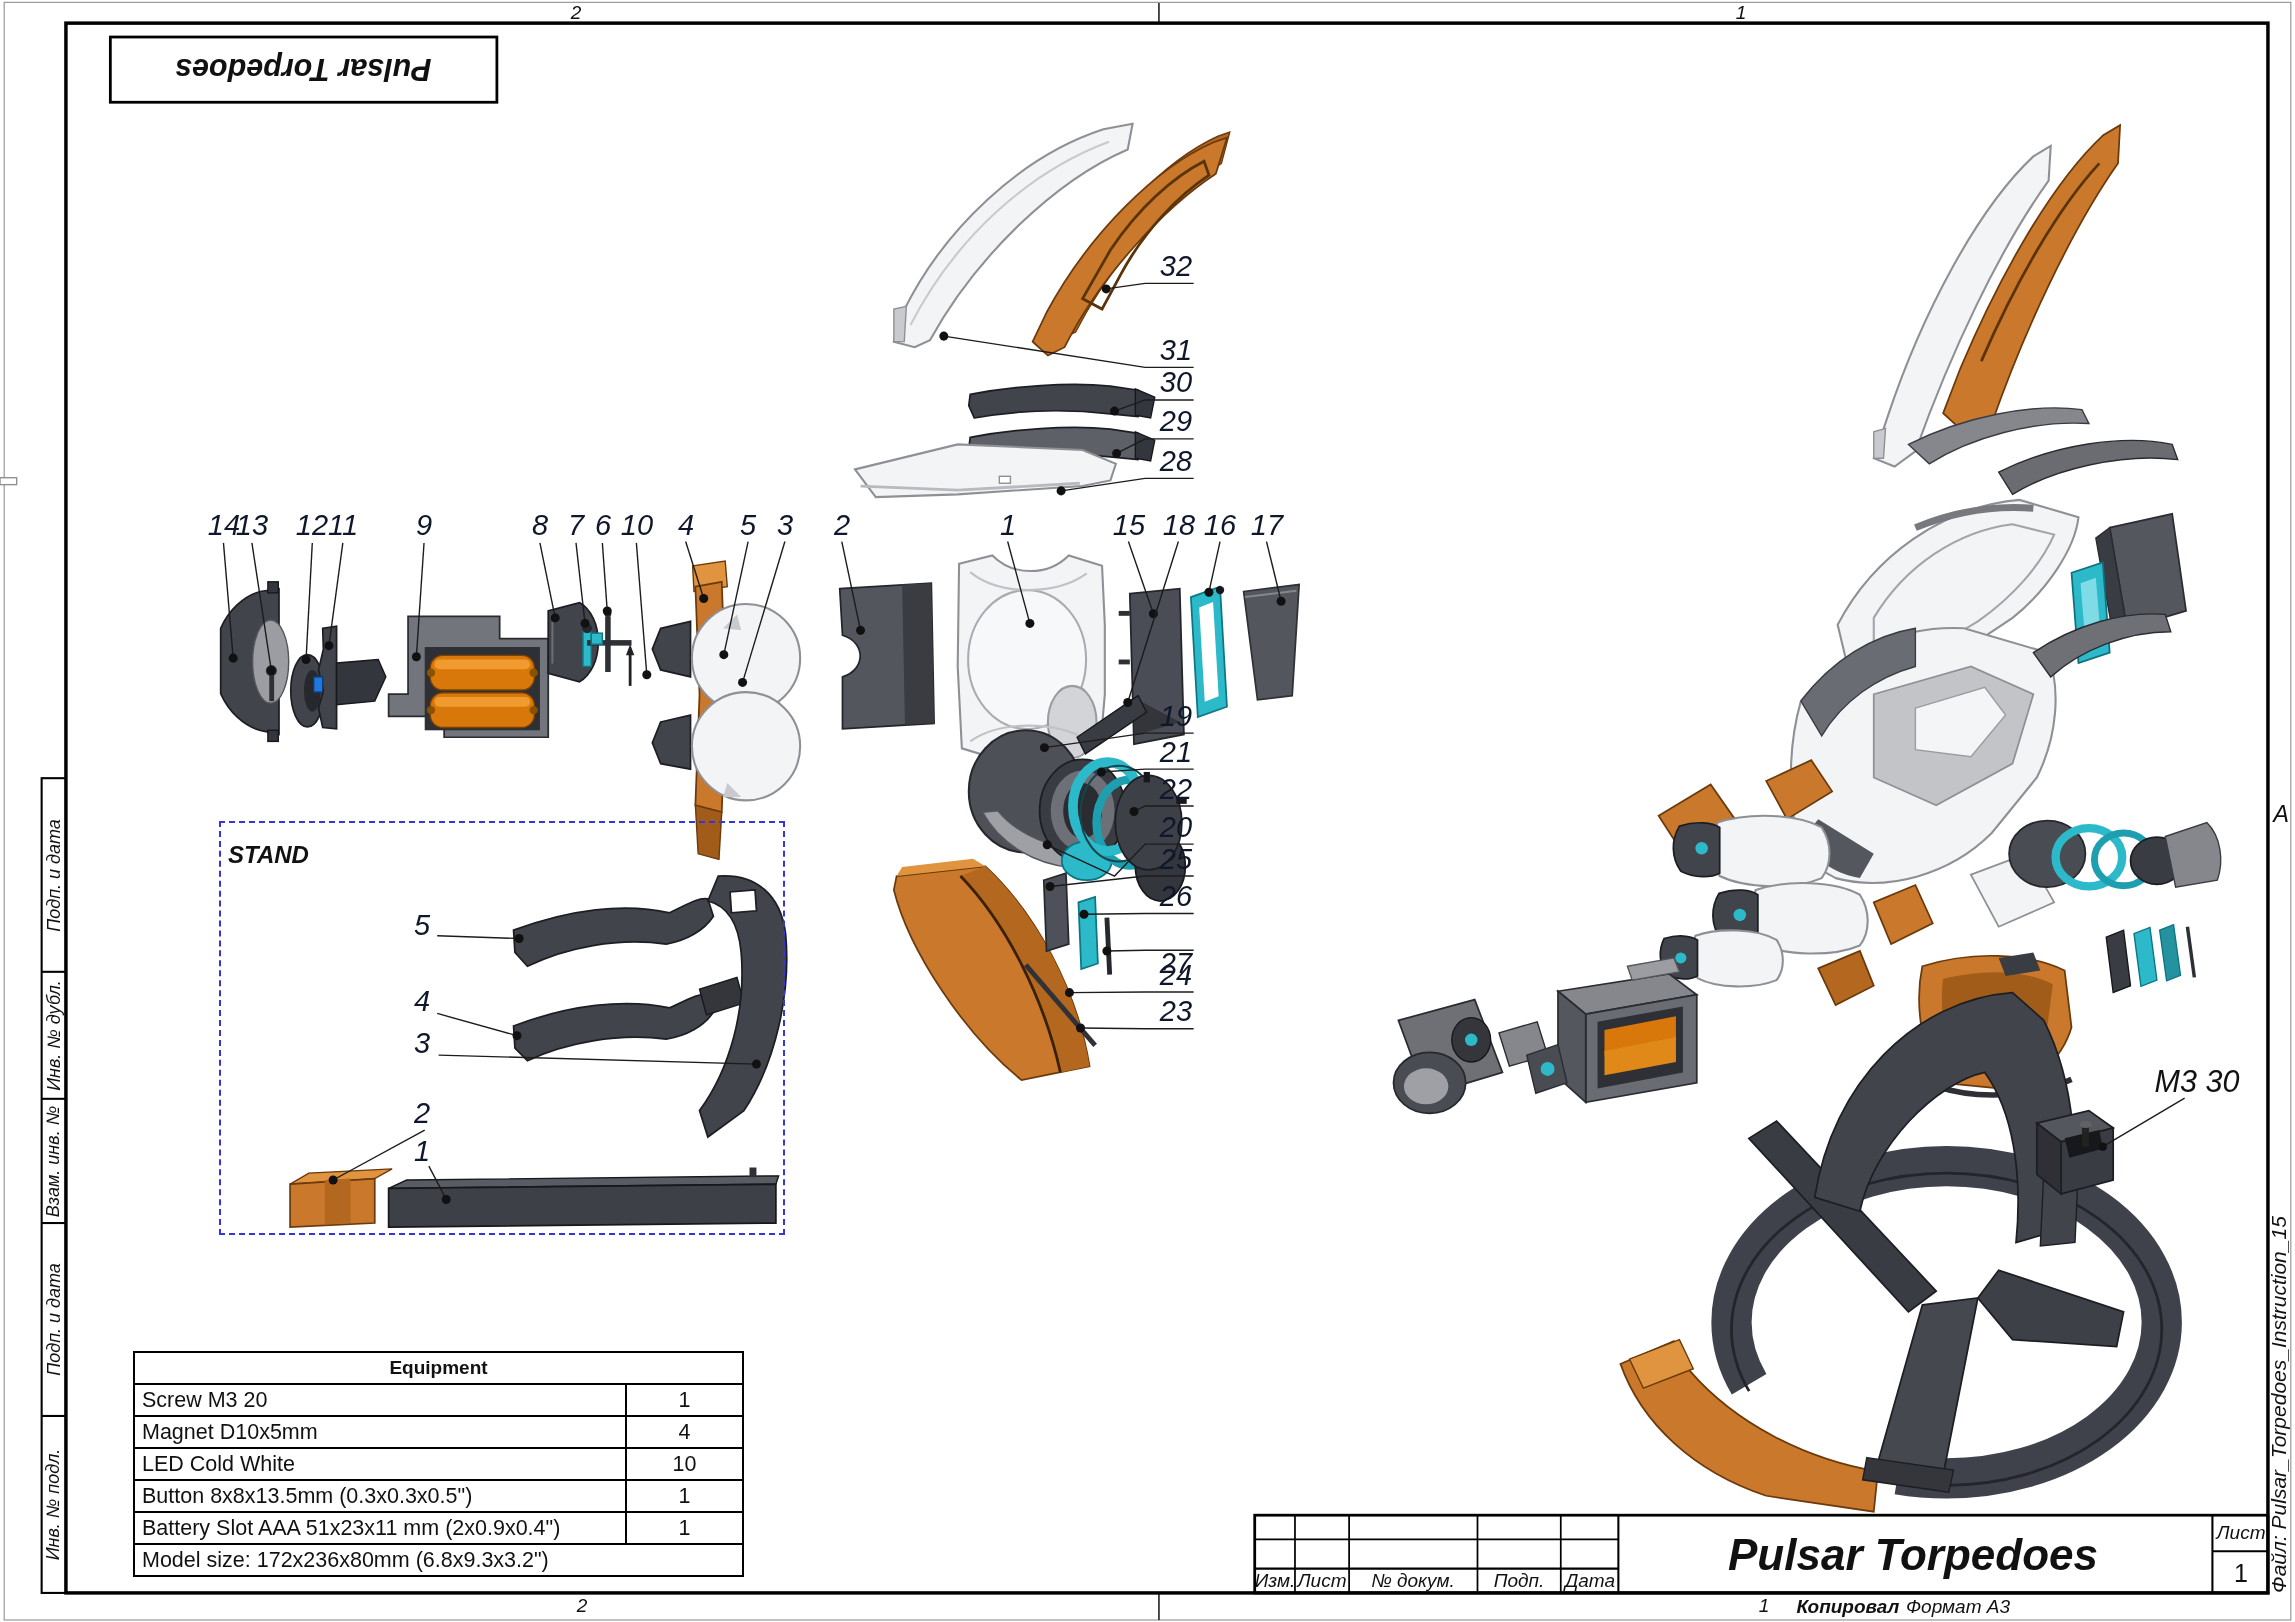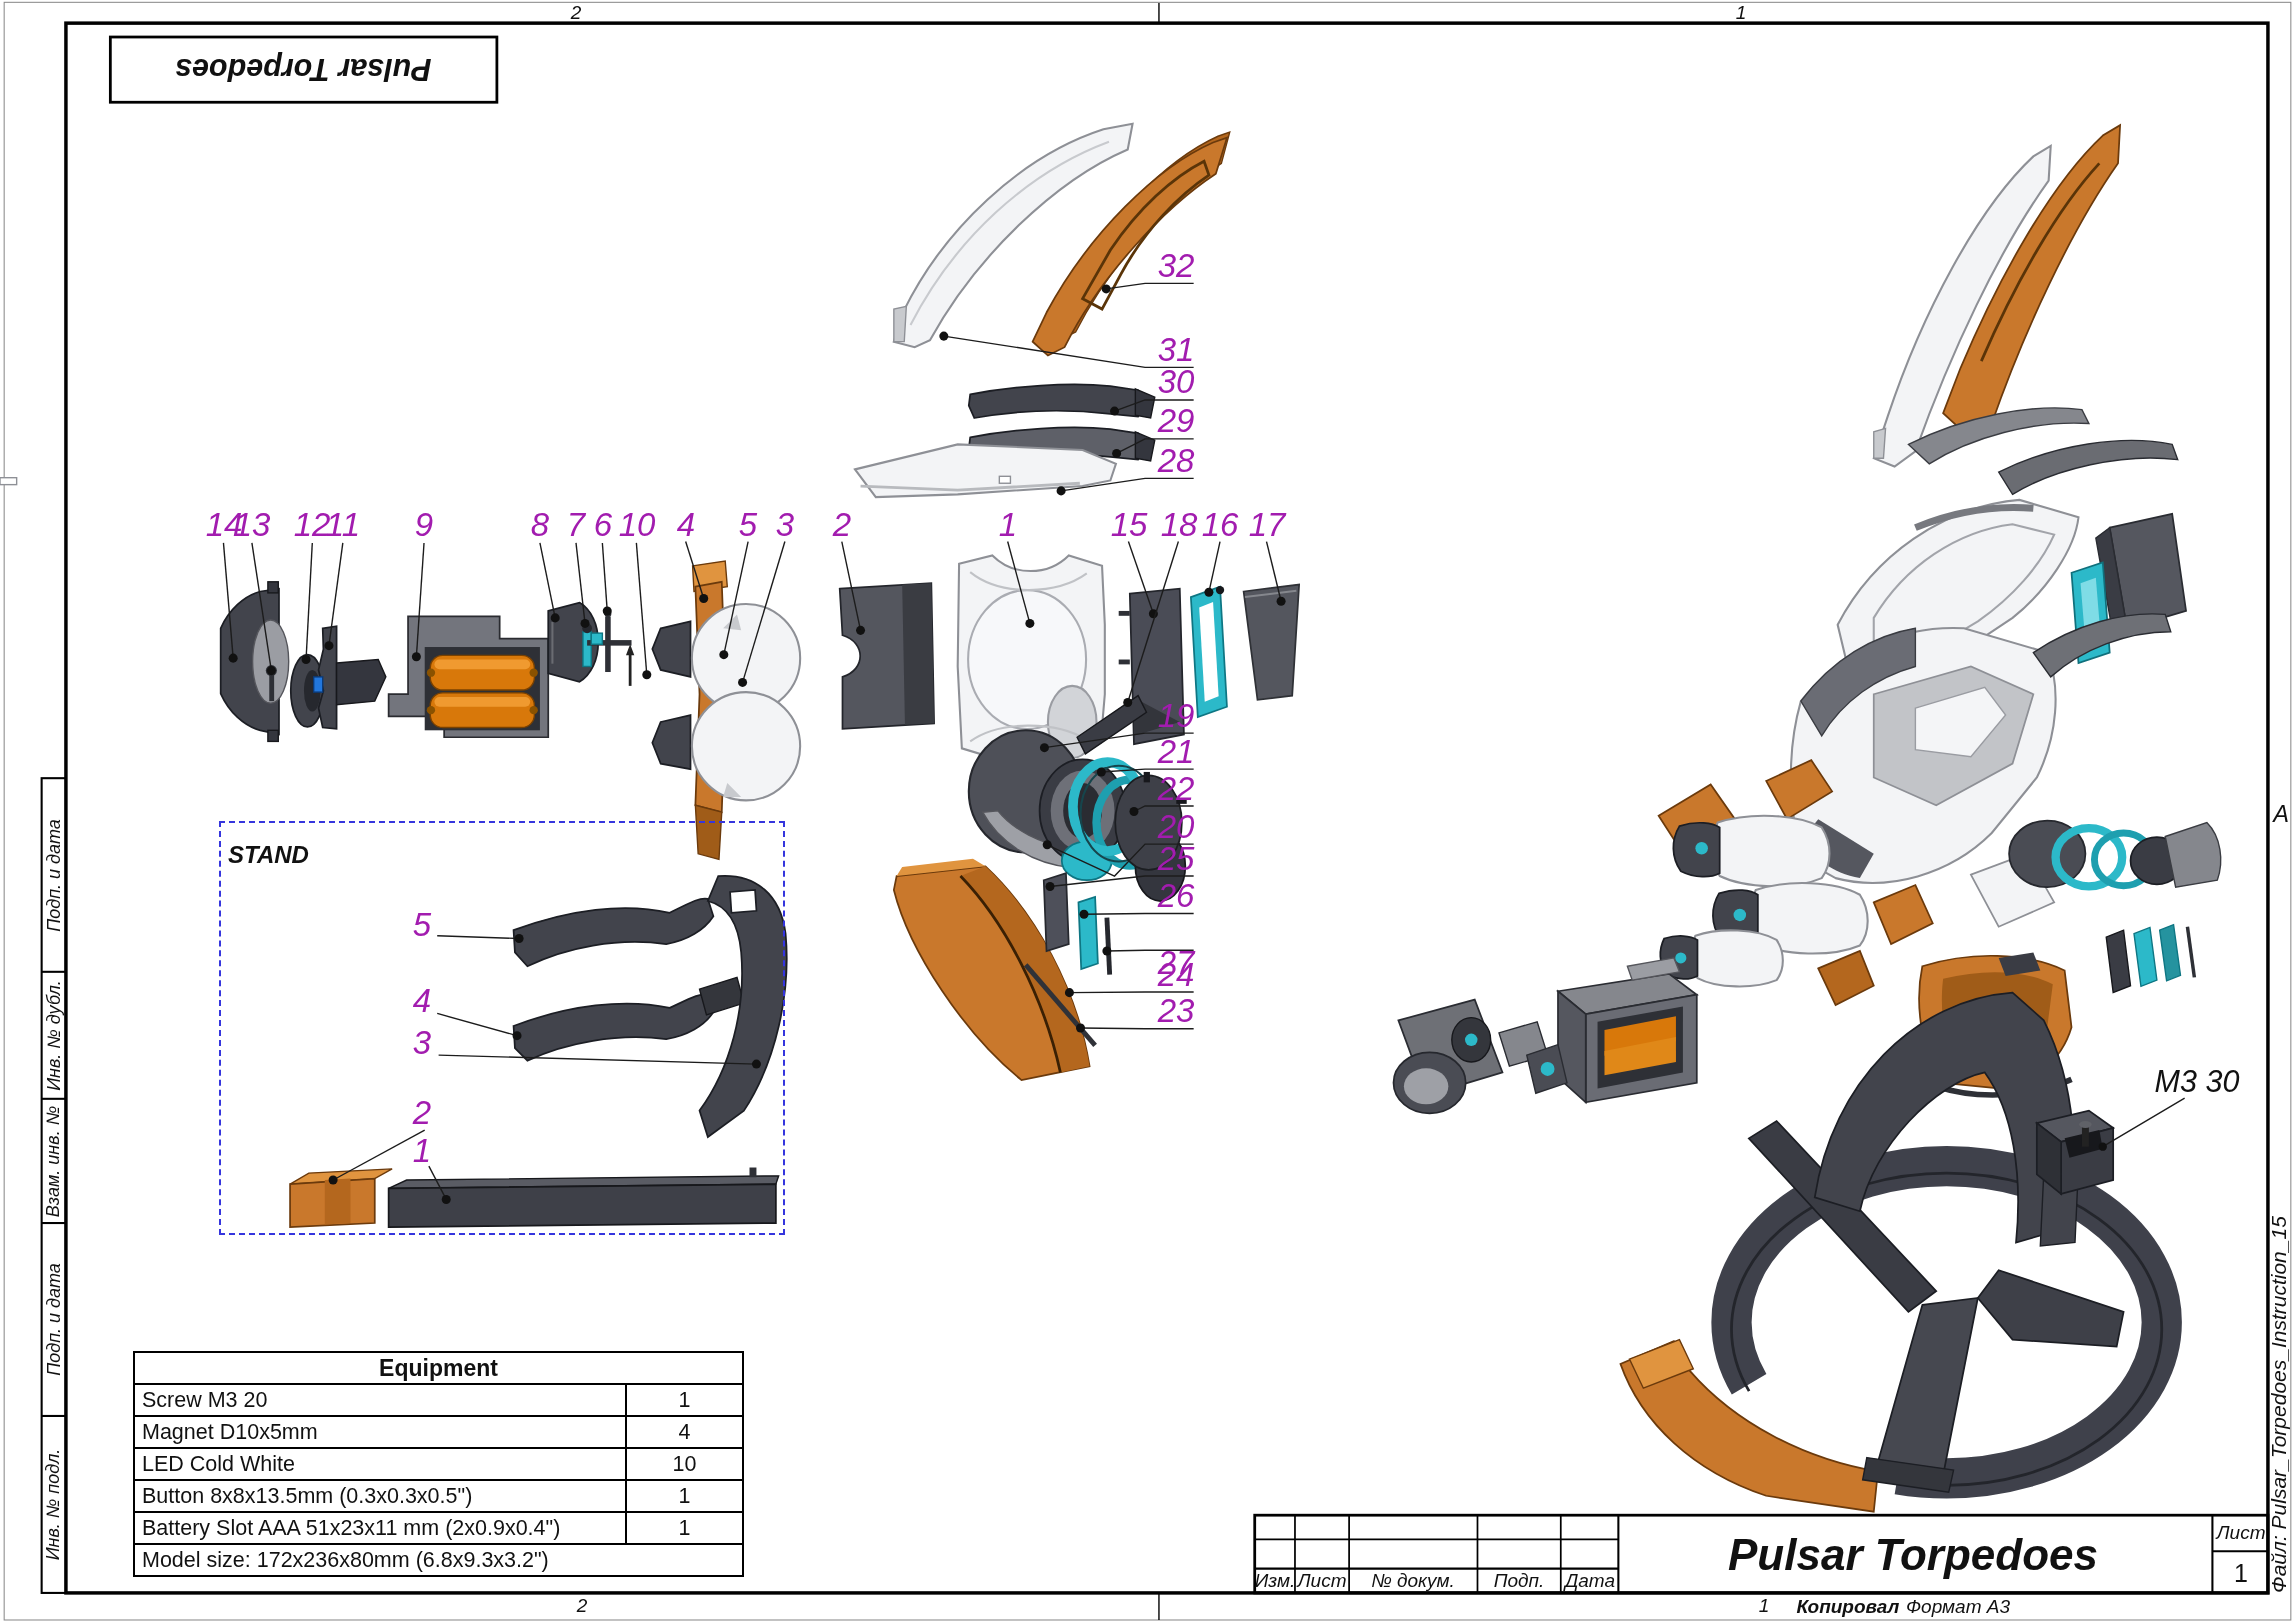--- a/index.html
+++ b/index.html
@@ -1,32 +1,32 @@
 <!DOCTYPE html>
 <html style="font-size:11px"><head>
 <meta charset="utf-8">
 <style>
   html,body{margin:0;padding:0;background:#e8e8e8;}
   .sheet{position:relative;width:2295px;height:1623px;background:#ffffff;overflow:hidden;
          font-family:"Liberation Sans",sans-serif;color:#111;}
   svg.art{position:absolute;left:0;top:0;z-index:1;}
-  .num{position:absolute;z-index:3;font-style:italic;font-size:33px;color:#a21caf;
+  .num{position:absolute;z-index:3;font-style:italic;font-size:29px;color:#0f172a;
        transform:translate(-50%,-50%);white-space:nowrap;}
   .zone{position:absolute;z-index:2;font-style:italic;font-size:19px;transform:translate(-50%,-50%);}
   .vcell{position:absolute;z-index:2;display:flex;align-items:center;justify-content:center;}
   .vcell span{transform:rotate(-90deg);font-style:italic;font-size:18px;white-space:nowrap;}
   .flipbox{position:absolute;left:110px;top:37px;width:387px;height:65px;z-index:2;
            display:flex;align-items:center;justify-content:center;}
   .flipbox span{transform:rotate(180deg);font-style:italic;font-weight:600;font-size:30.5px;}
   .filenote{position:absolute;z-index:2;left:2267px;top:1593px;width:514px;height:26px;
             transform:rotate(-90deg);transform-origin:0 0;font-style:italic;font-size:21px;}
   
   .eqtable{position:absolute;left:133px;top:1351px;width:607px;z-index:2;
            border:2.1px solid #000;background:#fff;font-size:21.5px;}
-  .eqhead{height:30px;line-height:30px;text-align:center;font-weight:bold;font-size:23px;
+  .eqhead{height:30px;line-height:30px;text-align:center;font-weight:bold;font-size:19px;
           border-bottom:2.1px solid #000;}
   .eqrow{display:flex;border-bottom:2.1px solid #000;height:30px;line-height:30px;gap:12px;}
   .eqname{flex:1;padding-left:7px;overflow:hidden;}
   .eqqty{width:115px;text-align:center;border-left:2.1px solid #000;}
   .eqfoot{height:30px;line-height:30px;padding-left:7px;}
   
   .standbox{position:absolute;left:219px;top:821px;width:562px;height:410px;z-index:1;
             border:2.1px dashed #3535dd;}
   .standtitle{position:absolute;left:228px;top:841px;z-index:2;font-style:italic;
               font-weight:bold;font-size:24px;}

